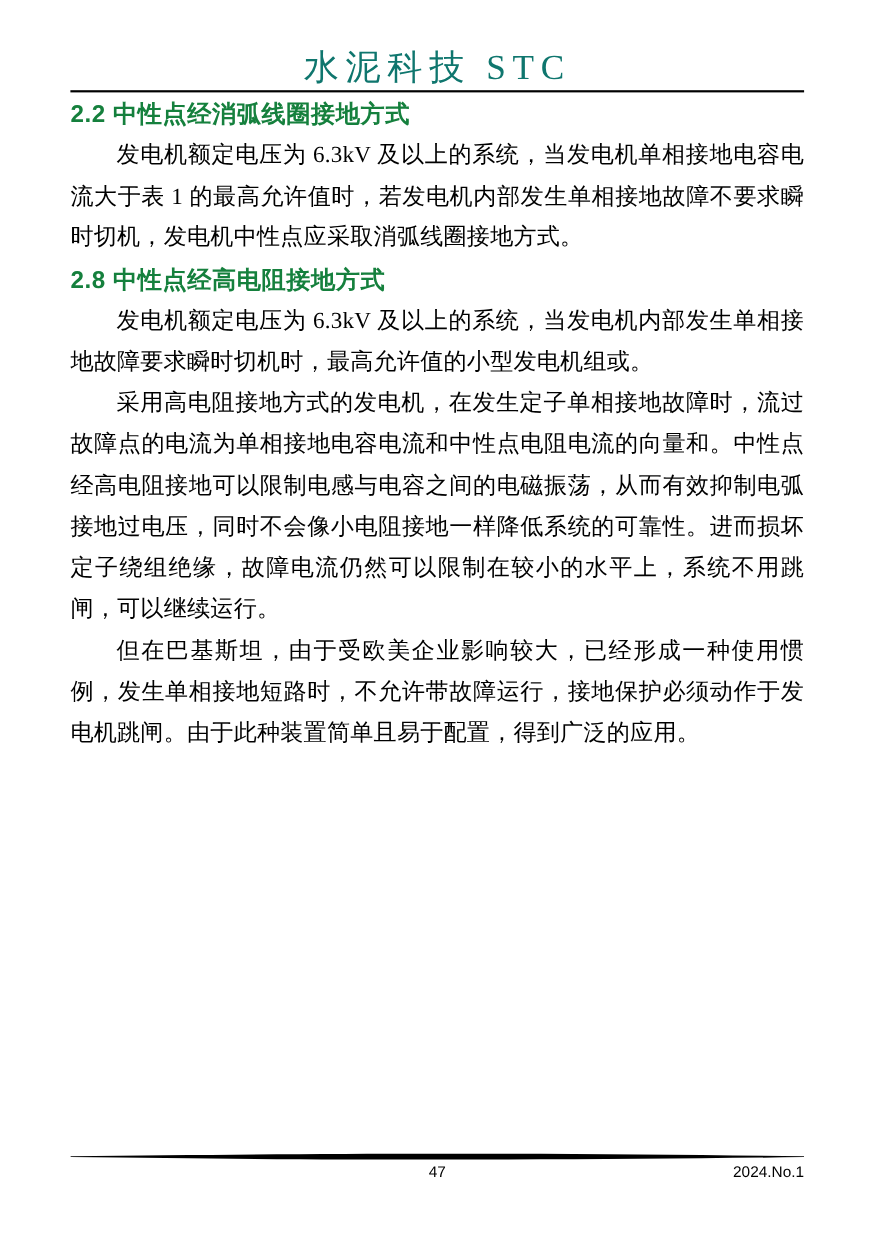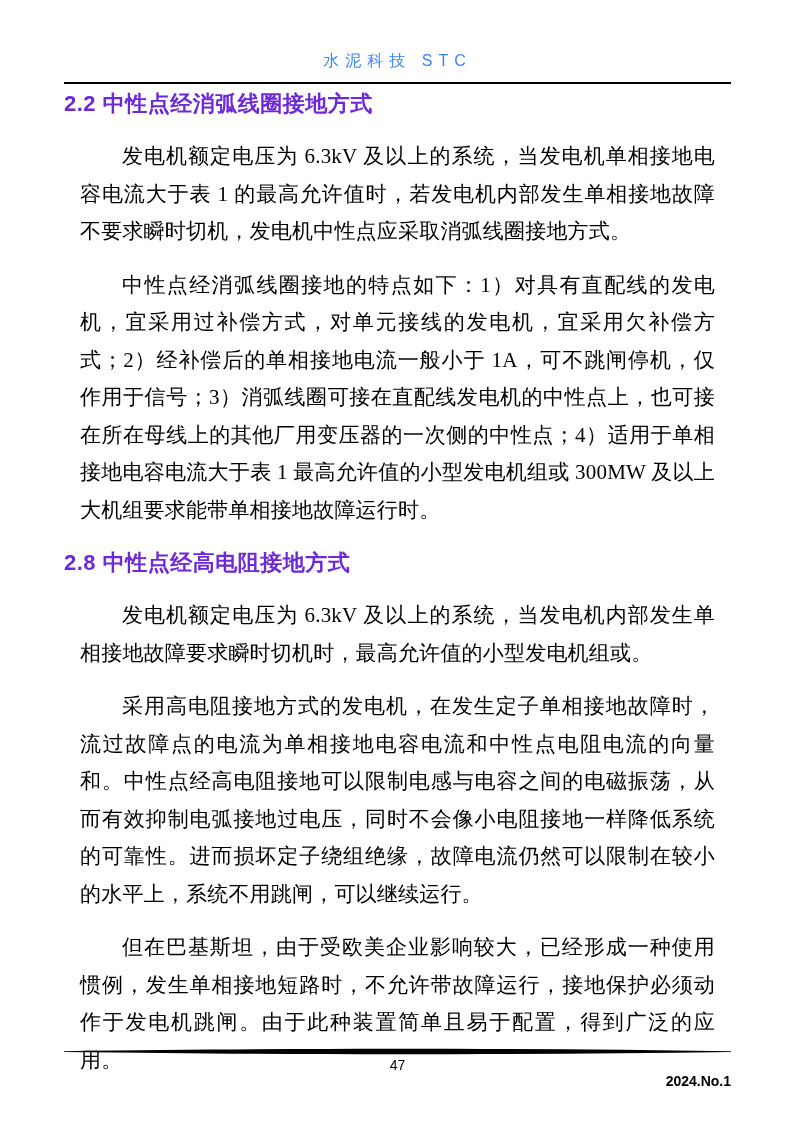--- a/index.html
+++ b/index.html
@@ -14,48 +14,48 @@
     margin: 0 auto;
     background: #ffffff;
     box-sizing: border-box;
     padding: 44px 62px 0 64px;
     color: #000000;
     overflow: hidden;
   }
   
   .journal-title {
     text-align: center;
-    font-family: Liberation Sans, sans-serif;
-    font-size: 16px;
+    font-family: Liberation Serif, serif;
+    font-size: 32px;
     line-height: 34px;
     letter-spacing: 6px;
-    color: #3b82f6;
+    color: #0f766e;
     height: 36px;
   }
   .header-rule {
     border: none;
     border-top: 2px solid #000000;
     margin: 2px 0 0 0;
   }
   
   h2.section-heading {
     font-family: "Liberation Sans", "DejaVu Sans", sans-serif;
     font-size: 22px;
     font-weight: bold;
     line-height: 36px;
     margin: 2px 0 0 0;
-    color: #6d28d9;
+    color: #15803d;
     letter-spacing: 0.5px;
   }
   
   p.body-par {
     font-family: "Liberation Serif", "DejaVu Serif", serif;
     font-size: 21px;
     line-height: 37.5px;
-    margin: 16px;
+    margin: 0;
     text-align: justify;
     text-indent: 2em;
     color: #000000;
     letter-spacing: 0.2px;
   }
   
   .footer {
     position: absolute;
     left: 64px;
     right: 62px;
@@ -74,40 +74,38 @@
     line-height: 18px;
     color: #000000;
   }
   .footer-page-number {
     display: block;
     text-align: center;
   }
   .footer-issue {
     position: absolute;
     right: 0;
-    top: 16px;
-    font-weight: bold;
+    top: 0;
   }
 </style>
 </head>
 <body>
 
 <div class="page">
 
   <header>
     <div class="journal-title">水泥科技 STC</div>
     <hr class="header-rule">
   </header>
 
   <main>
 
     <section>
       <h2 class="section-heading">2.2 中性点经消弧线圈接地方式</h2>
       <p class="body-par">发电机额定电压为 6.3kV 及以上的系统，当发电机单相接地电容电流大于表 1 的最高允许值时，若发电机内部发生单相接地故障不要求瞬时切机，发电机中性点应采取消弧线圈接地方式。</p>
-      <p class="body-par">中性点经消弧线圈接地的特点如下：1）对具有直配线的发电机，宜采用过补偿方式，对单元接线的发电机，宜采用欠补偿方式；2）经补偿后的单相接地电流一般小于 1A，可不跳闸停机，仅作用于信号；3）消弧线圈可接在直配线发电机的中性点上，也可接在所在母线上的其他厂用变压器的一次侧的中性点；4）适用于单相接地电容电流大于表 1 最高允许值的小型发电机组或 300MW 及以上大机组要求能带单相接地故障运行时。</p>
     </section>
 
     <section>
       <h2 class="section-heading">2.8 中性点经高电阻接地方式</h2>
       <p class="body-par">发电机额定电压为 6.3kV 及以上的系统，当发电机内部发生单相接地故障要求瞬时切机时，最高允许值的小型发电机组或。</p>
       <p class="body-par">采用高电阻接地方式的发电机，在发生定子单相接地故障时，流过故障点的电流为单相接地电容电流和中性点电阻电流的向量和。中性点经高电阻接地可以限制电感与电容之间的电磁振荡，从而有效抑制电弧接地过电压，同时不会像小电阻接地一样降低系统的可靠性。进而损坏定子绕组绝缘，故障电流仍然可以限制在较小的水平上，系统不用跳闸，可以继续运行。</p>
       <p class="body-par">但在巴基斯坦，由于受欧美企业影响较大，已经形成一种使用惯例，发生单相接地短路时，不允许带故障运行，接地保护必须动作于发电机跳闸。由于此种装置简单且易于配置，得到广泛的应用。</p>
     </section>
 
   </main>

